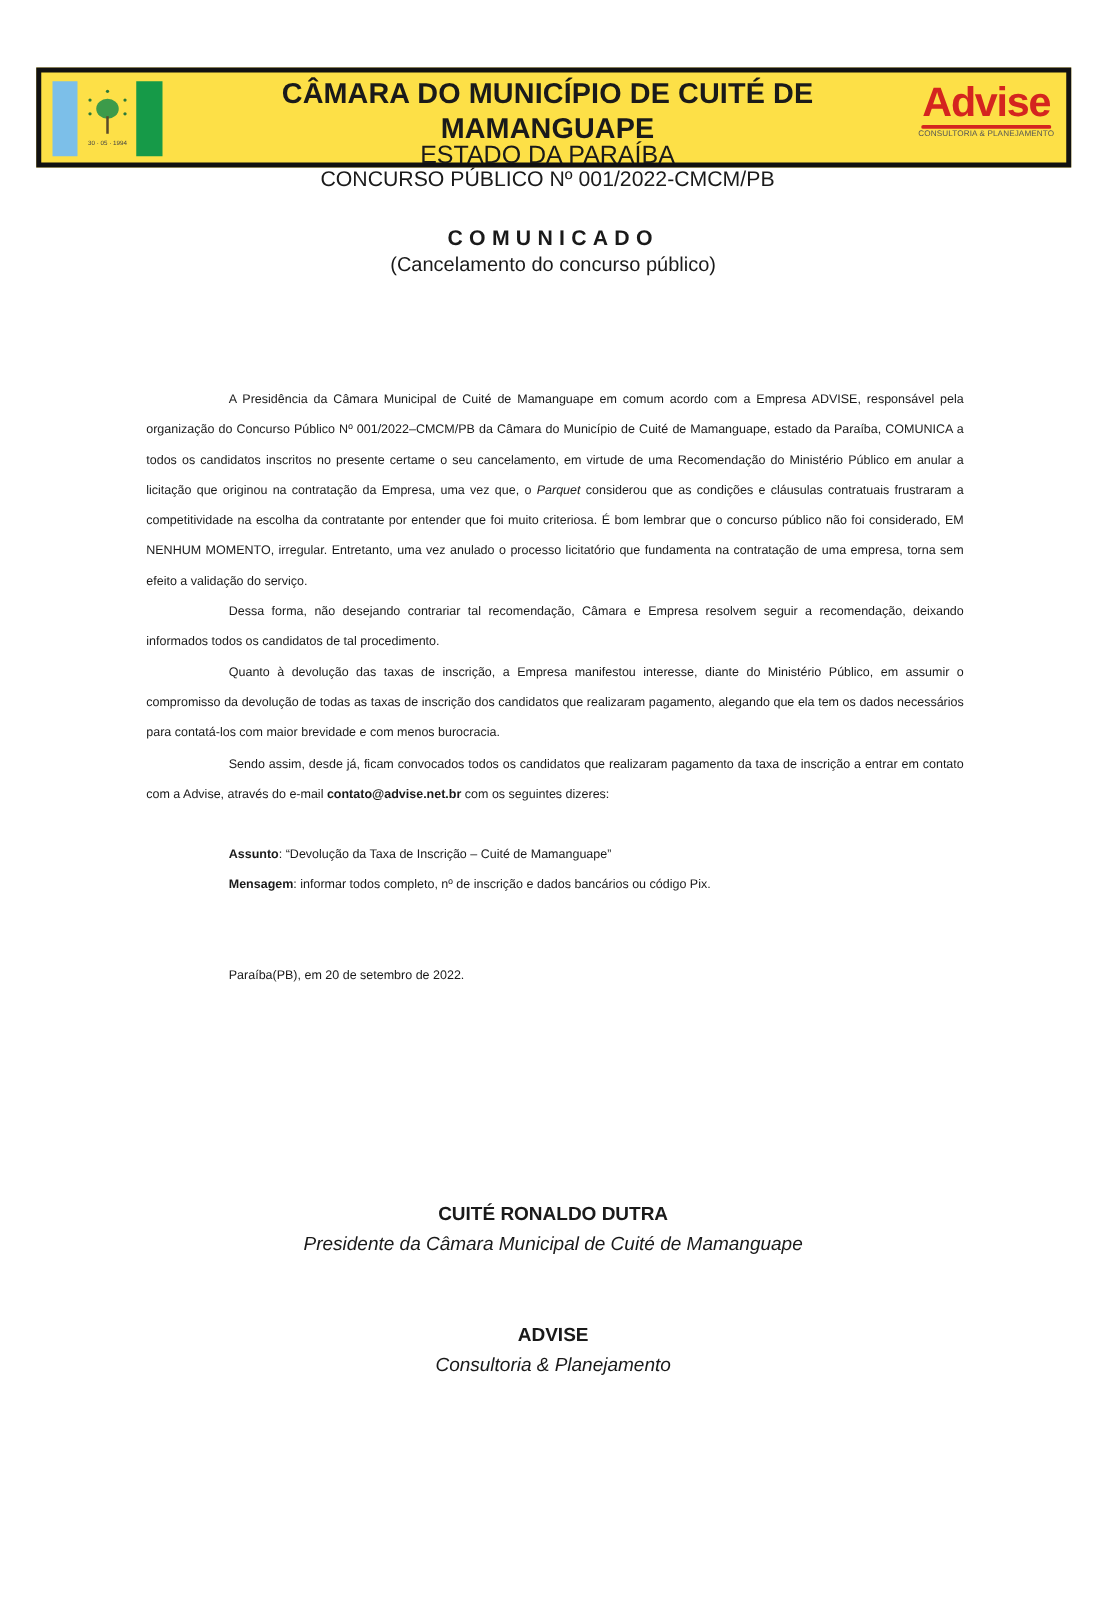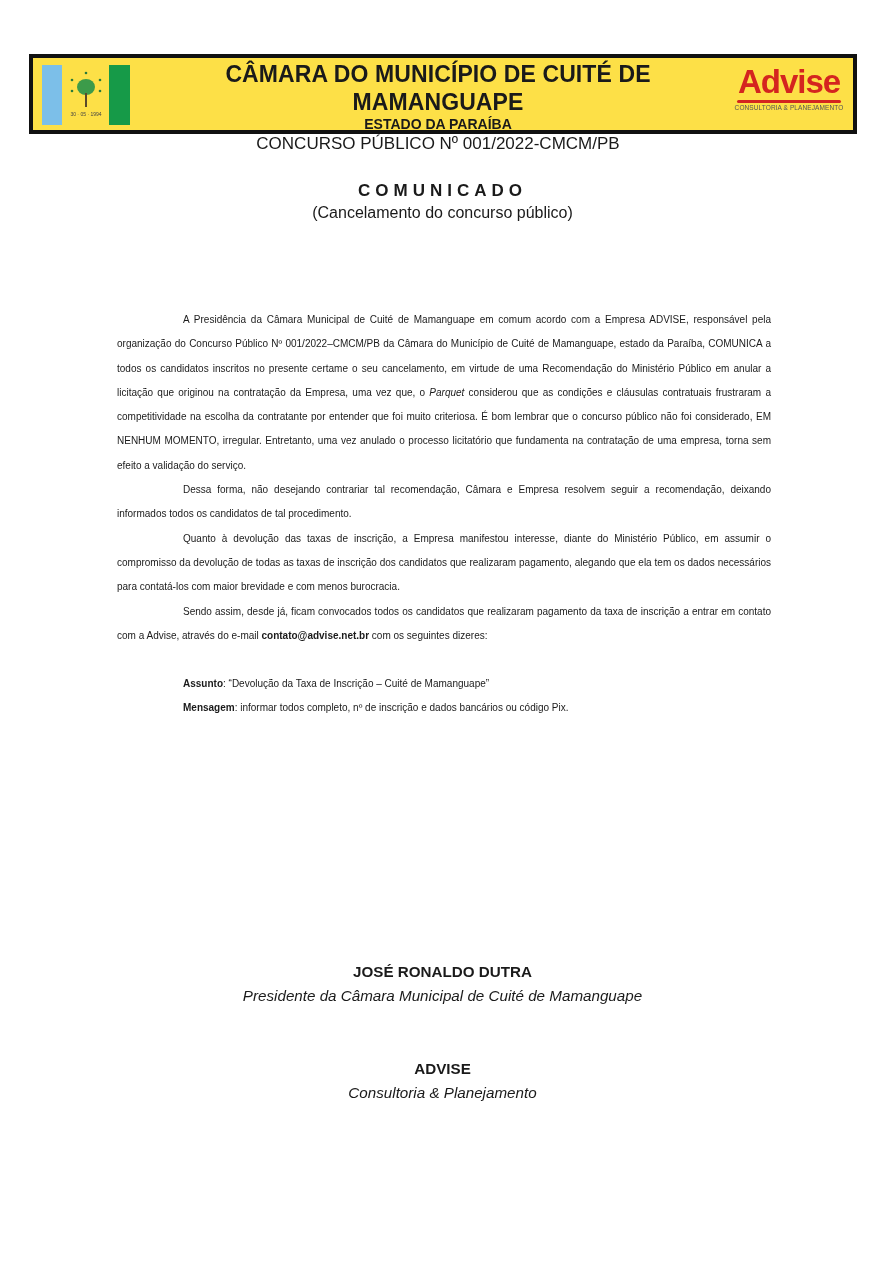--- a/index.html
+++ b/index.html
@@ -6,21 +6,21 @@
   body { width: 885px; height: 1280px; position: relative; overflow: hidden;
          font-family: "Liberation Sans", sans-serif; color: #1a1a1a; }
   .header { position: absolute; left: 29px; top: 54px; width: 828px; height: 80px;
             border: 4px solid #111; box-sizing: border-box; background: #fde047; }
   .flag { position: absolute; left: 9px; top: 7px; width: 88px; height: 60px; }
   .flag .stripe-blue { position: absolute; left: 0; top: 0; width: 20px; height: 60px; background: #7cbfe9; }
   .flag .stripe-green { position: absolute; left: 67px; top: 0; width: 21px; height: 60px; background: #169a48; }
   .flag .emblem { position: absolute; left: 22px; top: 4px; width: 44px; height: 52px; }
   .htext { position: absolute; left: 110px; right: 120px; top: 2px; text-align: center; }
   .htitle { font-weight: bold; font-size: 23px; line-height: 28px; letter-spacing: 0.1px; }
-  .hsub { font-weight: bold; font-size: 14px; line-height: 17px; }
+  .hsub { font-weight: normal; font-size: 20px; line-height: 17px; }
   .hconc { font-size: 17px; line-height: 22px; }
   .advise { position: absolute; right: 8px; top: 6px; width: 112px; height: 60px; text-align: center; }
   .advise .word { font-family: "Liberation Sans", sans-serif; font-weight: bold; color: #d4251f;
                   font-size: 33px; line-height: 36px; letter-spacing: -1px; font-stretch: condensed; }
   .advise .swoosh { height: 3px; background: #d4251f; margin: 0 4px; border-radius: 2px; }
   .advise .tag { font-size: 6.5px; color: #555; line-height: 10px; letter-spacing: 0.1px; }
   .title-block { position: absolute; left: 0; width: 885px; top: 180px; text-align: center; }
   .title { font-weight: bold; font-size: 17px; letter-spacing: 5px; line-height: 22px; }
   .subtitle { font-weight: normal; font-size: 16px; line-height: 22px; }
   .body { position: absolute; left: 117px; width: 654px; top: 264px; font-size: 10px; line-height: 24.3px; margin-top: 44px; }
@@ -76,23 +76,24 @@
 <div class="body">
   <p class="indent"><span>A Presidência da Câmara Municipal de Cuité de Mamanguape em comum acordo com a Empresa ADVISE, responsável pela organização do Concurso Público Nº 001/2022–CMCM/PB da Câmara do Município de Cuité de Mamanguape, estado da Paraíba, COMUNICA a todos os candidatos inscritos no presente certame o seu cancelamento, em virtude de uma Recomendação do Ministério Público em anular a licitação que originou na contratação da Empresa, uma vez que, o </span><span class="ital">Parquet</span><span> considerou que as condições e cláusulas contratuais frustraram a competitividade na escolha da contratante por entender que foi muito criteriosa. É bom lembrar que o concurso público não foi considerado, EM NENHUM MOMENTO, irregular. Entretanto, uma vez anulado o processo licitatório que fundamenta na contratação de uma empresa, torna sem efeito a validação do serviço.</span></p>
   <p class="indent">Dessa forma, não desejando contrariar tal recomendação, Câmara e Empresa resolvem seguir a recomendação, deixando informados todos os candidatos de tal procedimento.</p>
   <p class="indent">Quanto à devolução das taxas de inscrição, a Empresa manifestou interesse, diante do Ministério Público, em assumir o compromisso da devolução de todas as taxas de inscrição dos candidatos que realizaram pagamento, alegando que ela tem os dados necessários para contatá-los com maior brevidade e com menos burocracia.</p>
   <p class="indent"><span>Sendo assim, desde já, ficam convocados todos os candidatos que realizaram pagamento da taxa de inscrição a entrar em contato com a Advise, através do e-mail </span><span class="bold">contato@advise.net.br</span><span> com os seguintes dizeres:</span></p>
   <div class="gap"></div>
   <p class="msg"><span class="bold">Assunto</span><span>: “Devolução da Taxa de Inscrição – Cuité de Mamanguape”</span></p>
   <p class="msg"><span class="bold">Mensagem</span><span>: informar todos completo, nº de inscrição e dados bancários ou código Pix.</span></p>
   <div class="gap"></div>
   <div class="gap"></div>
+  <p class="msg">Paraíba(PB), em 20 de setembro de 2022.</p>
 </div>
 
 <div class="sig" style="top:960px;">
-  <div class="bold">JOSÉ RONALDO DUTRA</div>
+  <div class="bold">CUITÉ RONALDO DUTRA</div>
   <div class="ital">Presidente da Câmara Municipal de Cuité de Mamanguape</div>
 </div>
 
 <div class="sig" style="top:1057px;">
   <div class="bold">ADVISE</div>
   <div class="ital">Consultoria &amp; Planejamento</div>
 </div>
 
 </body></html>

